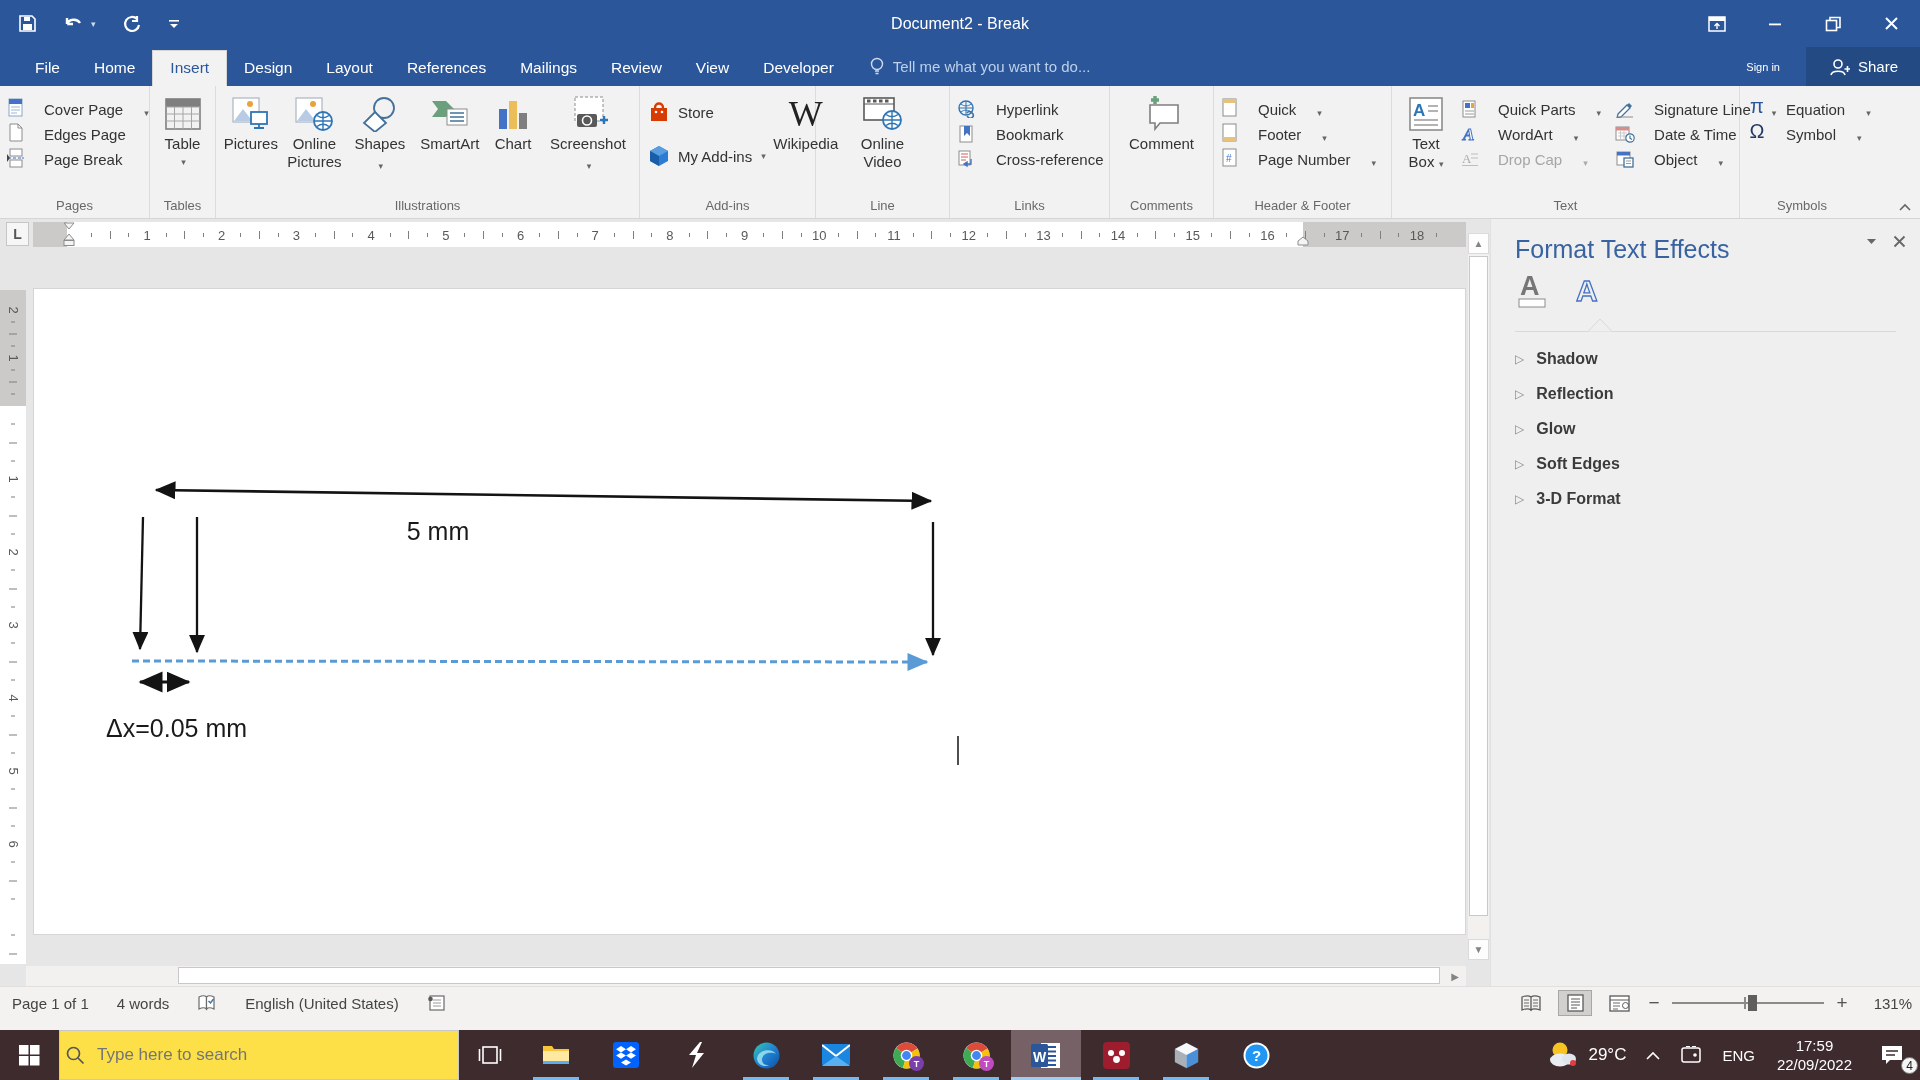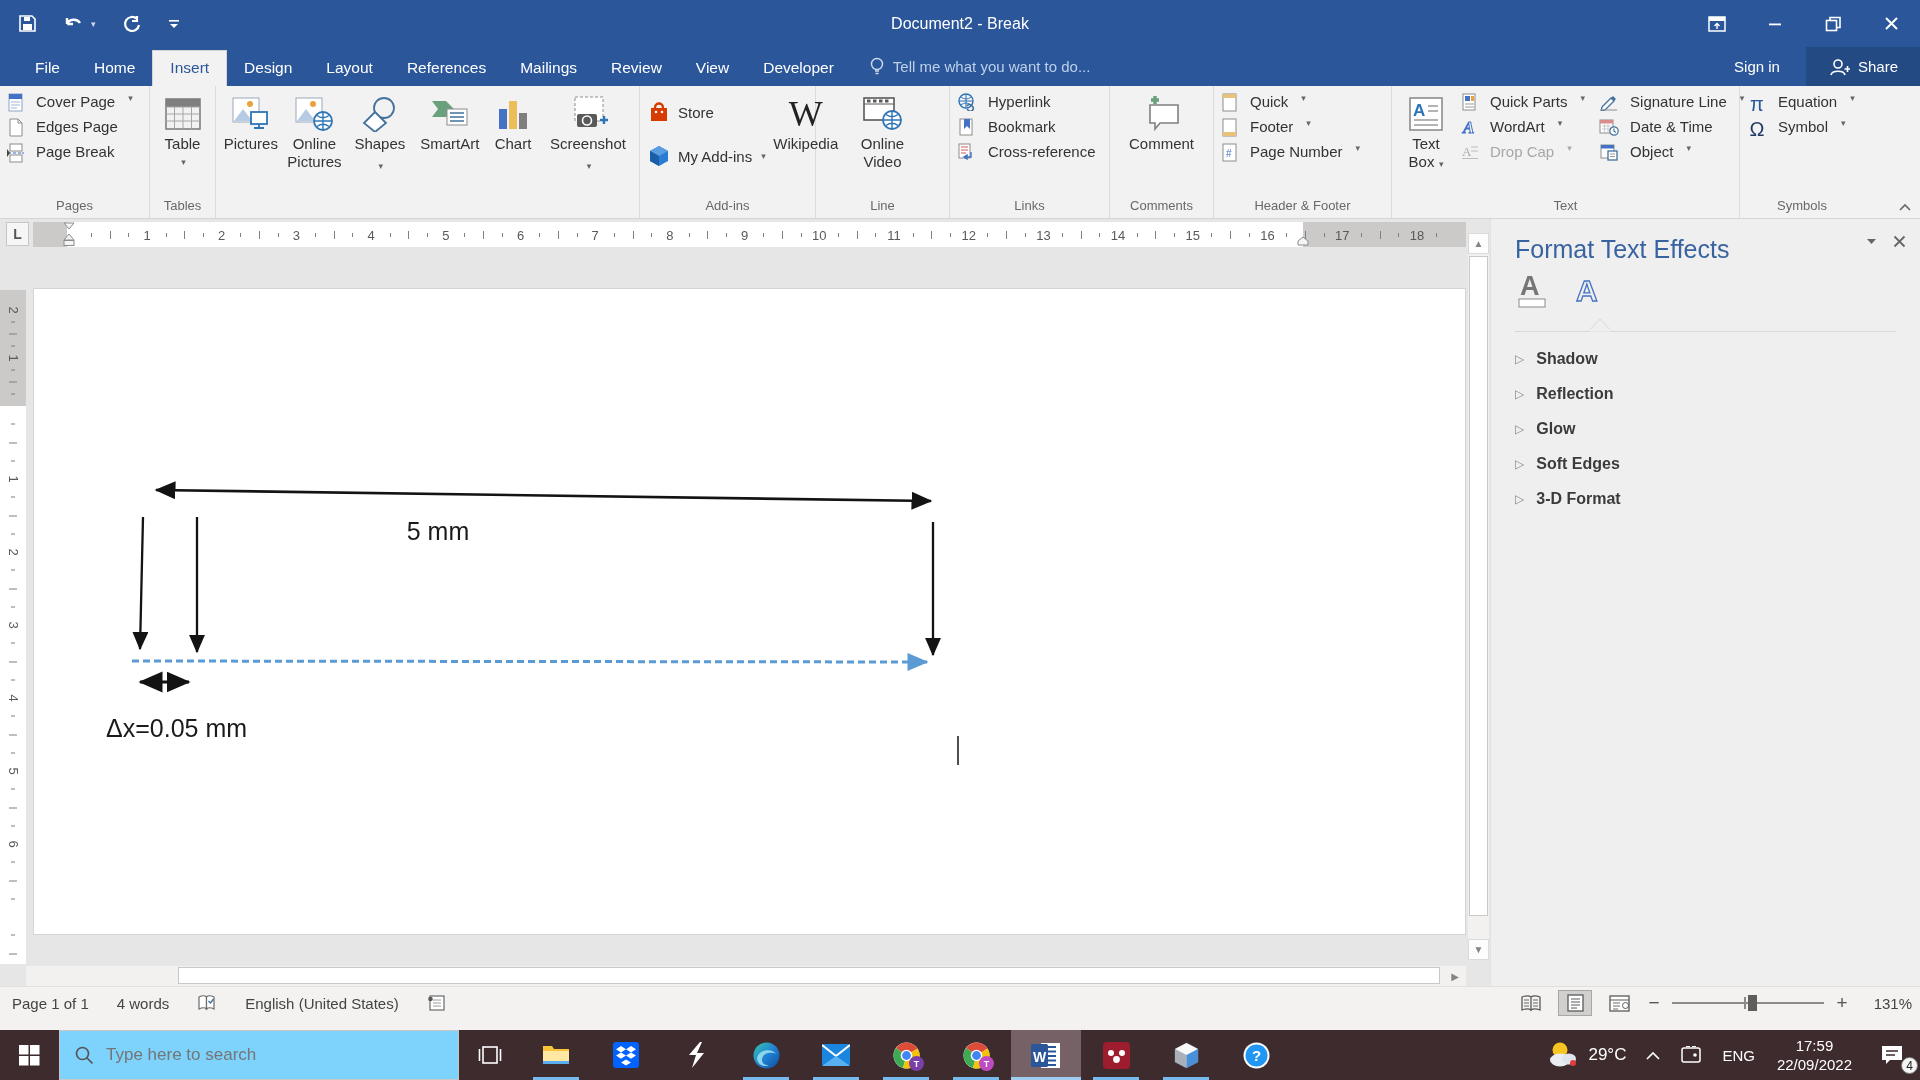--- a/index.html
+++ b/index.html
@@ -14,30 +14,30 @@
   .title-text { position:absolute; left:0; right:0; top:0; height:47px; display:flex; align-items:center; justify-content:center; font-size:16px; color:#fff; }
   .wincontrols { position:absolute; right:0; top:0; height:47px; display:flex; align-items:stretch; }
   .wcbtn { width:58px; display:flex; align-items:center; justify-content:center; color:#fff; }
 
   
   .tabrow { position:absolute; left:0; top:47px; width:1920px; height:39px; background:#2b579a; display:flex; align-items:flex-end; }
   .rtab { padding:8px 17px 9px; font-size:15.5px; color:#fff; cursor:default; }
   .rtab.active { background:#f3f2f3; color:#2b579a; border:1px solid #d5d5d5; border-bottom:none; }
   .tellme { display:flex; align-items:center; gap:8px; margin-left:18px; padding-bottom:10px; color:#bdd0e9; font-size:15px; }
   .tabrow-right { position:absolute; right:0; top:0; height:39px; display:flex; align-items:center; }
-  .signin { color:#fff; font-size:15px; margin-right:26px; }
+  .signin { color:#fff; font-size:11px; margin-right:26px; }
   .sharebtn { height:39px; display:flex; align-items:center; gap:8px; padding:0 22px; background:rgba(0,0,0,.14); color:#fff; font-size:15px; }
 
   
   .ribbon { position:absolute; left:0; top:86px; width:1920px; height:133px; background:#f3f2f3; border-bottom:1px solid #d5d5d5; display:flex; }
   .rgroup { position:relative; border-right:1px solid #dcdcdc; display:flex; flex-direction:column; padding:2px 3px 0; }
   .rbody { flex:1; display:flex; align-items:flex-start; }
   .rlabel { height:23px; text-align:center; font-size:13px; color:#68686a; line-height:21px; white-space:nowrap; }
   .scol { display:flex; flex-direction:column; padding-top:5px; }
-  .sbtn { display:flex; align-items:flex-start; gap:11px; height:25px; padding:0 4px; font-size:15px; color:#333; white-space:nowrap; }
+  .sbtn { display:flex; align-items:flex-end; gap:19px; height:25px; padding:0 4px; font-size:15px; color:#333; white-space:nowrap; }
   .sbtn.disabled { color:#a6a6a6; }
   .bbtn { display:flex; flex-direction:column; align-items:center; padding:5px 5px 0; font-size:15px; color:#333; line-height:18px; text-align:center; min-width:58px; }
   .bbtn .bicon { height:42px; display:flex; align-items:center; justify-content:center; }
   .dd { font-size:9px; color:#666; margin-left:2px; }
   .mrow { display:flex; align-items:center; gap:7px; height:44px; font-size:15px; color:#333; padding:0 4px; white-space:nowrap; }
   .collapse-ribbon { position:absolute; right:8px; bottom:6px; color:#666; }
 
   
   .main { position:absolute; left:0; top:219px; width:1490px; height:767px; background:#e7e6e6; }
 
@@ -84,21 +84,21 @@
   .viewbtn.active { background:#d2d0ce; border:1px solid #a8a7a6; }
   .zoomtrack { position:relative; width:152px; height:26px; }
   .zoomtrack .line { position:absolute; left:0; right:0; top:12px; height:2px; background:#8a8a8a; }
   .zoomtrack .notch { position:absolute; left:72px; top:7px; width:2px; height:12px; background:#8a8a8a; }
   .zoomtrack .zthumb { position:absolute; left:76px; top:5px; width:9px; height:16px; background:#5f5e5d; }
   .zoomsign { font-size:19px; color:#555; width:16px; text-align:center; }
 
   
   .taskbar { position:absolute; left:0; top:1030px; width:1920px; height:50px; background:#3e2b2e; display:flex; align-items:stretch; }
   .tb-start { width:59px; display:flex; align-items:center; justify-content:center; }
-  .tb-search { width:400px; background:#7dd3fc; border:1px solid #c9c6c6; display:flex; align-items:center; gap:12px; padding:0 14px; }
+  .tb-search { width:400px; background:#fde047; border:1px solid #c9c6c6; display:flex; align-items:center; gap:12px; padding:0 5px; }
   .tb-search input { border:none; outline:none; background:transparent; font-size:17px; color:#555; width:330px; font-family:"Liberation Sans",sans-serif; }
   .tb-slot { position:relative; width:62px; display:flex; align-items:center; justify-content:center; }
   .tb-slot.app { width:70px; }
   .tb-slot .indicator { position:absolute; bottom:0; left:50%; transform:translateX(-50%); width:46px; height:3px; background:#76b9ed; }
   .tb-slot.activeapp { background:rgba(235,215,220,.32); }
   .tb-slot.activeapp .indicator { width:70px; background:#9fcdf2; }
   .tb-right { margin-left:auto; display:flex; align-items:center; color:#fff; }
   .tb-right .seg { display:flex; align-items:center; justify-content:center; padding:0 10px; height:50px; }
   .tb-clock { display:flex; flex-direction:column; align-items:center; justify-content:center; font-size:15px; line-height:19px; padding:0 12px; }
   .badge { position:absolute; right:2px; bottom:6px; width:17px; height:17px; border-radius:50%; background:#f5f5f5; color:#222; font-size:12px; display:flex; align-items:center; justify-content:center; border:1px solid #777; }
@@ -311,20 +311,21 @@
             <svg width="40" height="36" viewBox="0 0 40 36">
                 <rect x="6" y="1" width="28" height="24" fill="#fff" stroke="#8c8c8c" stroke-dasharray="3 2"></rect>
                 <rect x="8" y="18" width="20" height="13" rx="2" fill="#595959"></rect>
                 <circle cx="18" cy="24.5" r="4.5" fill="none" stroke="#fff" stroke-width="1.6"></circle>
                 <path d="M31 24 h8 M35 20 v8" stroke="#2e75b6" stroke-width="2.4"></path>
               </svg>
           </span>
           <span><span>Screenshot</span><span class="dd"> ▾</span></span>
         </div>
       </div>
+      <div class="rlabel">Illustrations</div>
     </div>
 
     <div class="rgroup" style="width:176px">
       <div class="rbody">
         <div class="scol" style="padding-top:2px">
           <div class="mrow">
             <svg width="24" height="24" viewBox="0 0 24 24">
                 <path d="M4 8 h16 v13 H4z" fill="#d83b01"></path>
                 <path d="M8 8 c0-6 8-6 8 0" fill="none" stroke="#d83b01" stroke-width="2.4"></path>
                 <circle cx="9" cy="12" r="1.3" fill="#fff"></circle>

